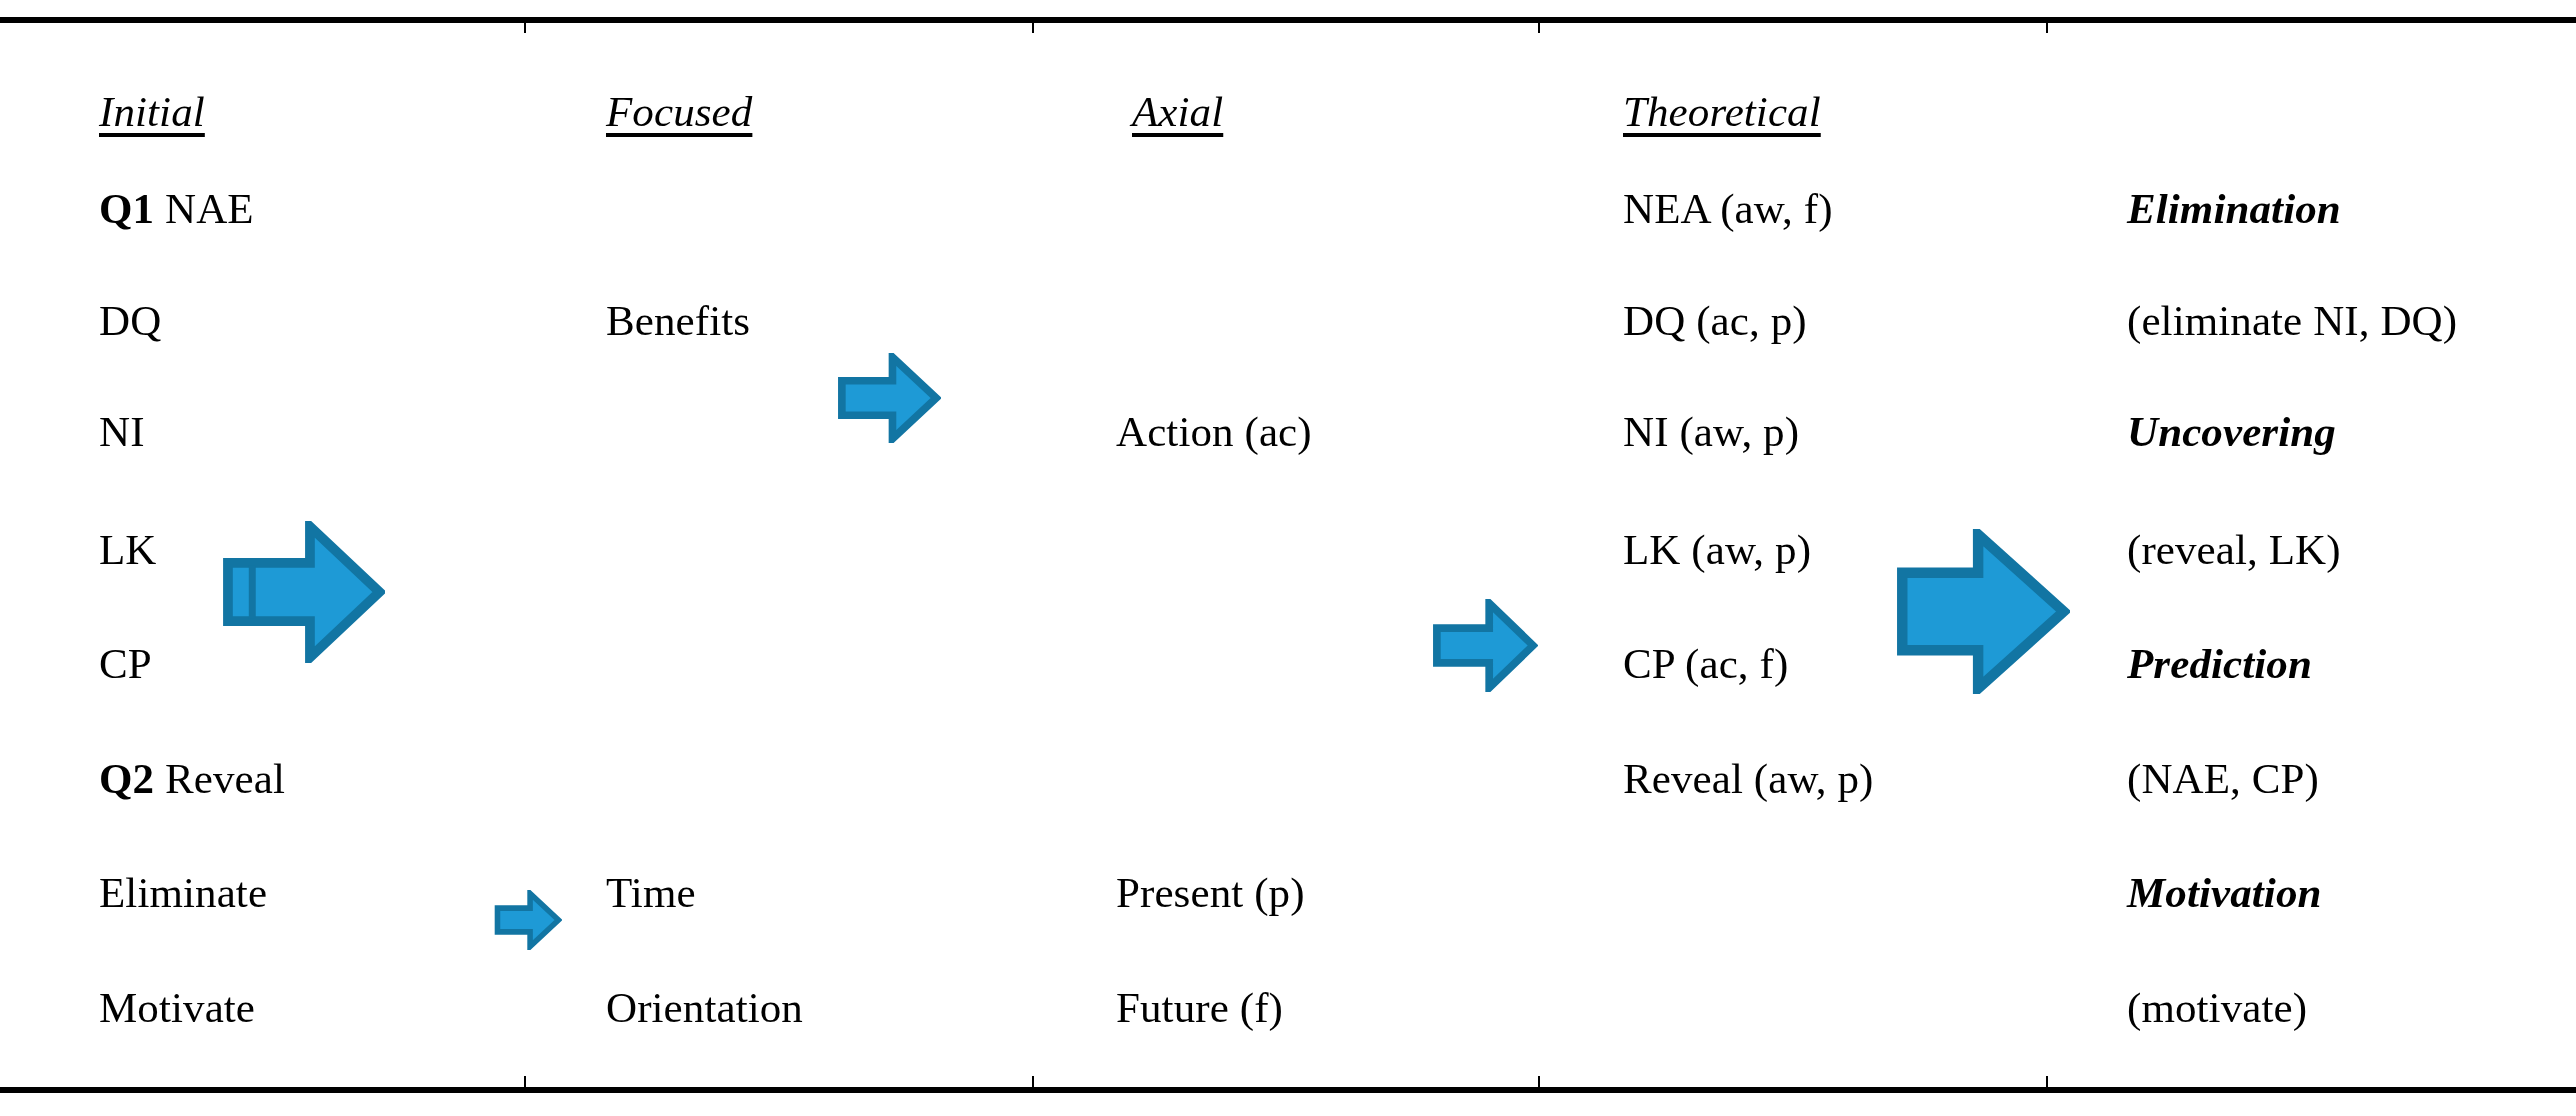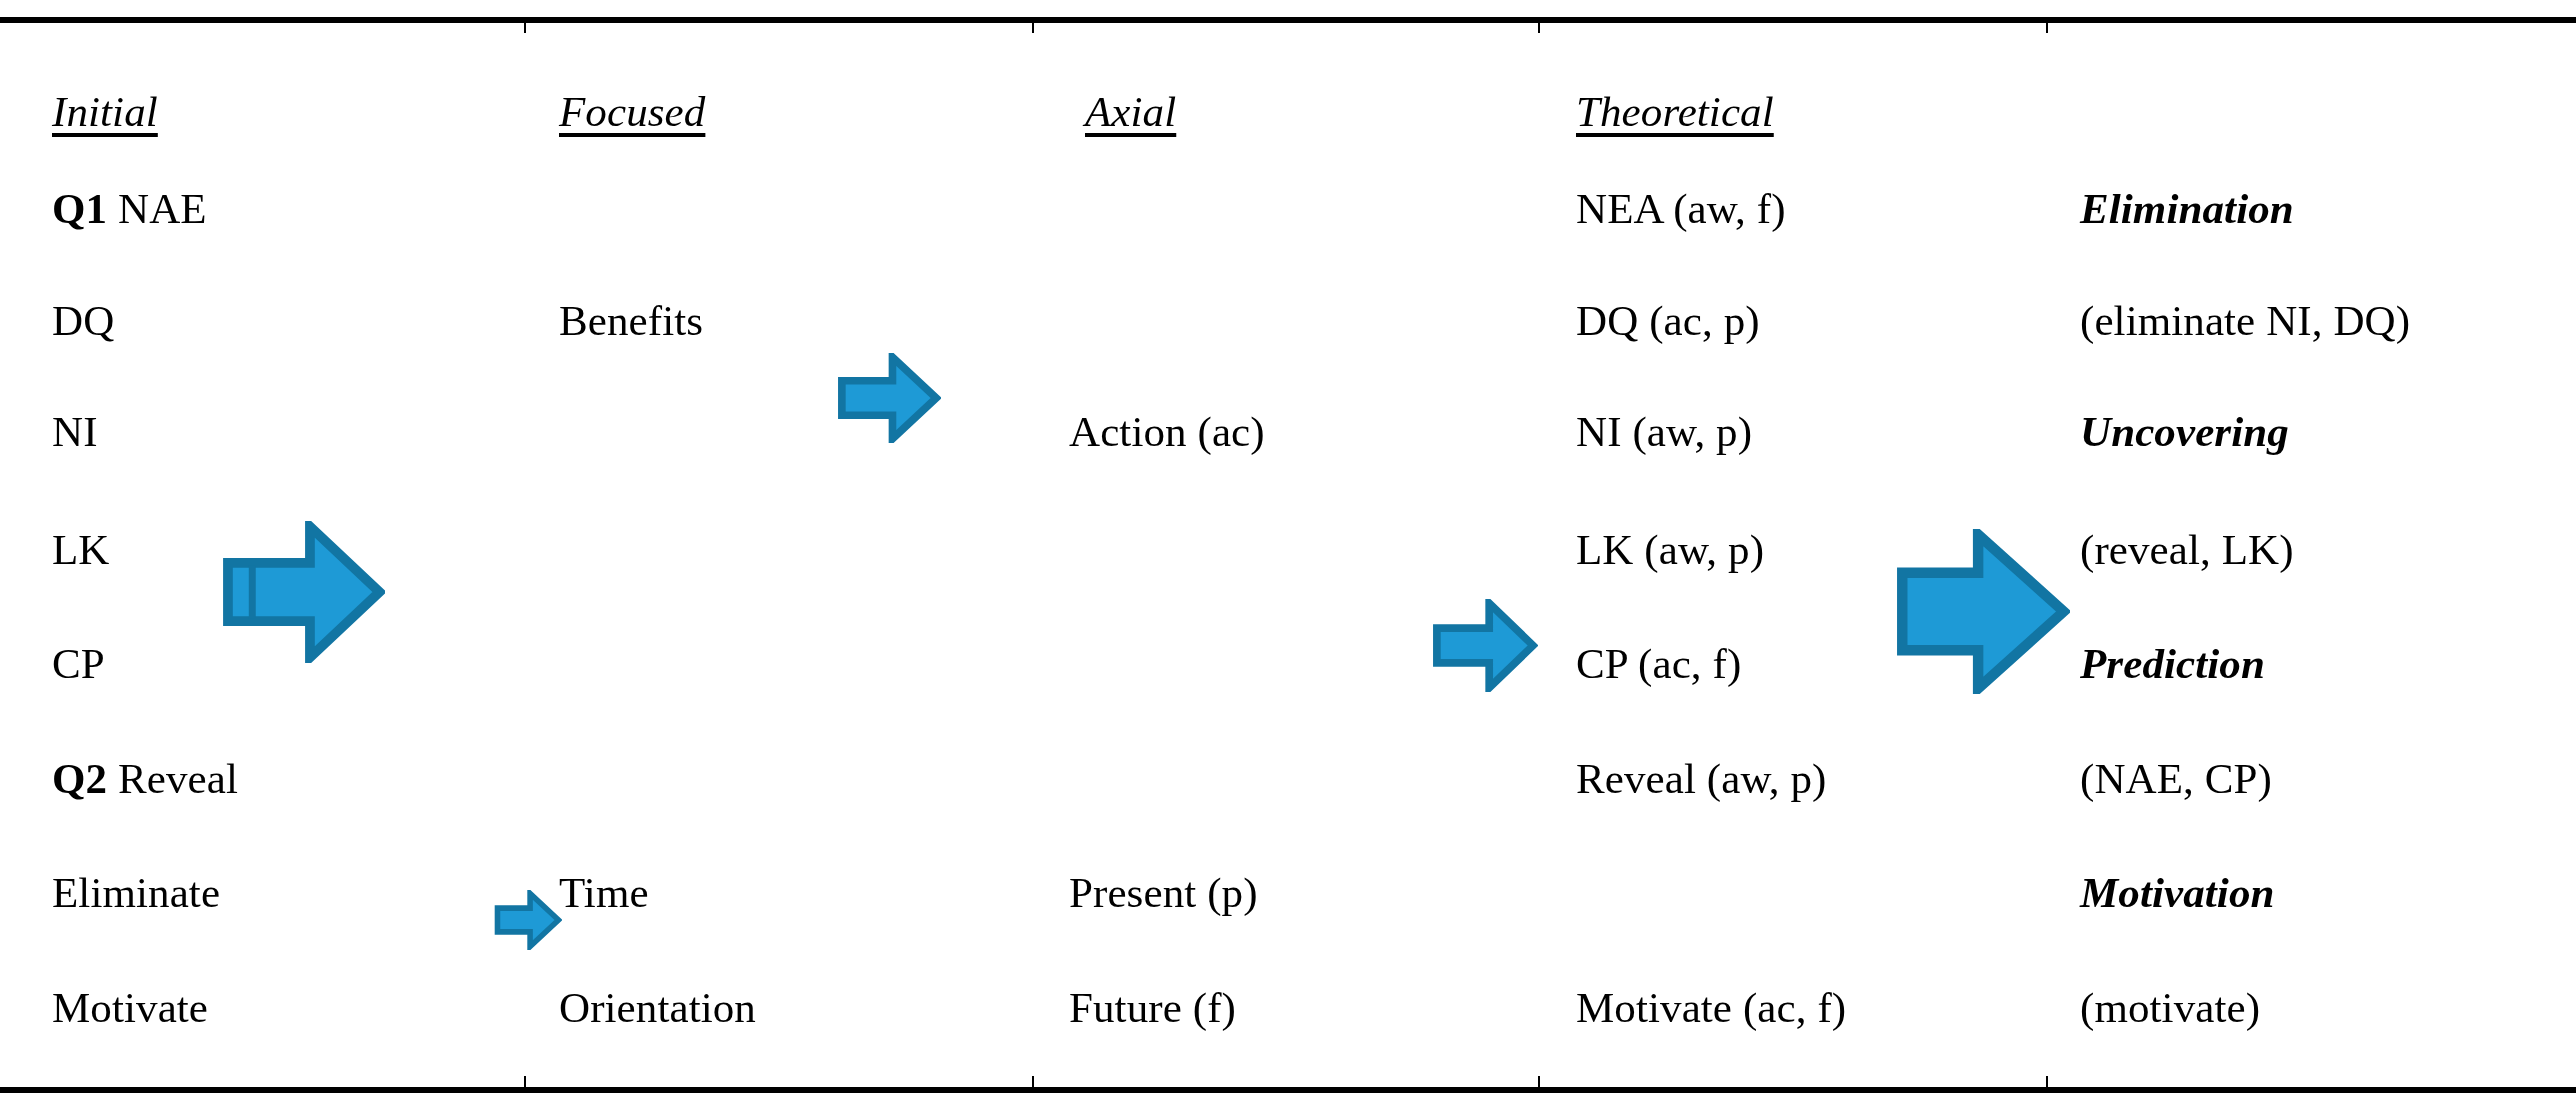--- a/index.html
+++ b/index.html
@@ -39,20 +39,21 @@
   .tick-top    { top: 23px;  height: 9.7px; }
   .tick-bottom { top: 1076px; height: 11px; }
 
   
   .cell {
     position: absolute;
     white-space: nowrap;
     font-size: 43px;
     line-height: 1;
     letter-spacing: 0.1px;
+    margin-left: 47px;
   }
   .cell.head {
     font-style: italic;
     text-decoration: underline;
     text-underline-offset: 7px;
     text-decoration-thickness: 4.2px;
   }
   .cell.bolditalic {
     font-style: italic;
     font-weight: bold;
@@ -115,21 +116,20 @@
   <div class="cell" style="left:2080px;top:757px">(NAE, CP)</div>
 
   <div class="cell" style="left:52px;top:871px">Eliminate</div>
   <div class="cell" style="left:559px;top:871px">Time</div>
   <div class="cell" style="left:1069px;top:871px">Present (p)</div>
   <div class="cell bolditalic" style="left:2080px;top:871px">Motivation</div>
 
   <div class="cell" style="left:52px;top:986px">Motivate</div>
   <div class="cell" style="left:559px;top:986px">Orientation</div>
   <div class="cell" style="left:1069px;top:986px">Future (f)</div>
-  <div class="cell" style="left:1576px;top:986px">Motivate (ac, f)</div>
   <div class="cell" style="left:2080px;top:986px">(motivate)</div>
 
   <div class="arrow" style="left:221px;top:521px;width:164px;height:142px">
     <svg viewBox="0 0 236 204" preserveAspectRatio="none" aria-hidden="true">
       <polygon points="10,60 128,60 128,8 228,102 128,196 128,144 10,144" fill="#1E9AD6" stroke="#1275A3" stroke-width="14" stroke-linejoin="miter"></polygon>
       <rect x="40" y="64" width="10" height="76" fill="#1275A3"></rect>
     </svg>
   </div>
 
   <div class="arrow" style="left:837px;top:353px;width:104px;height:90px">

